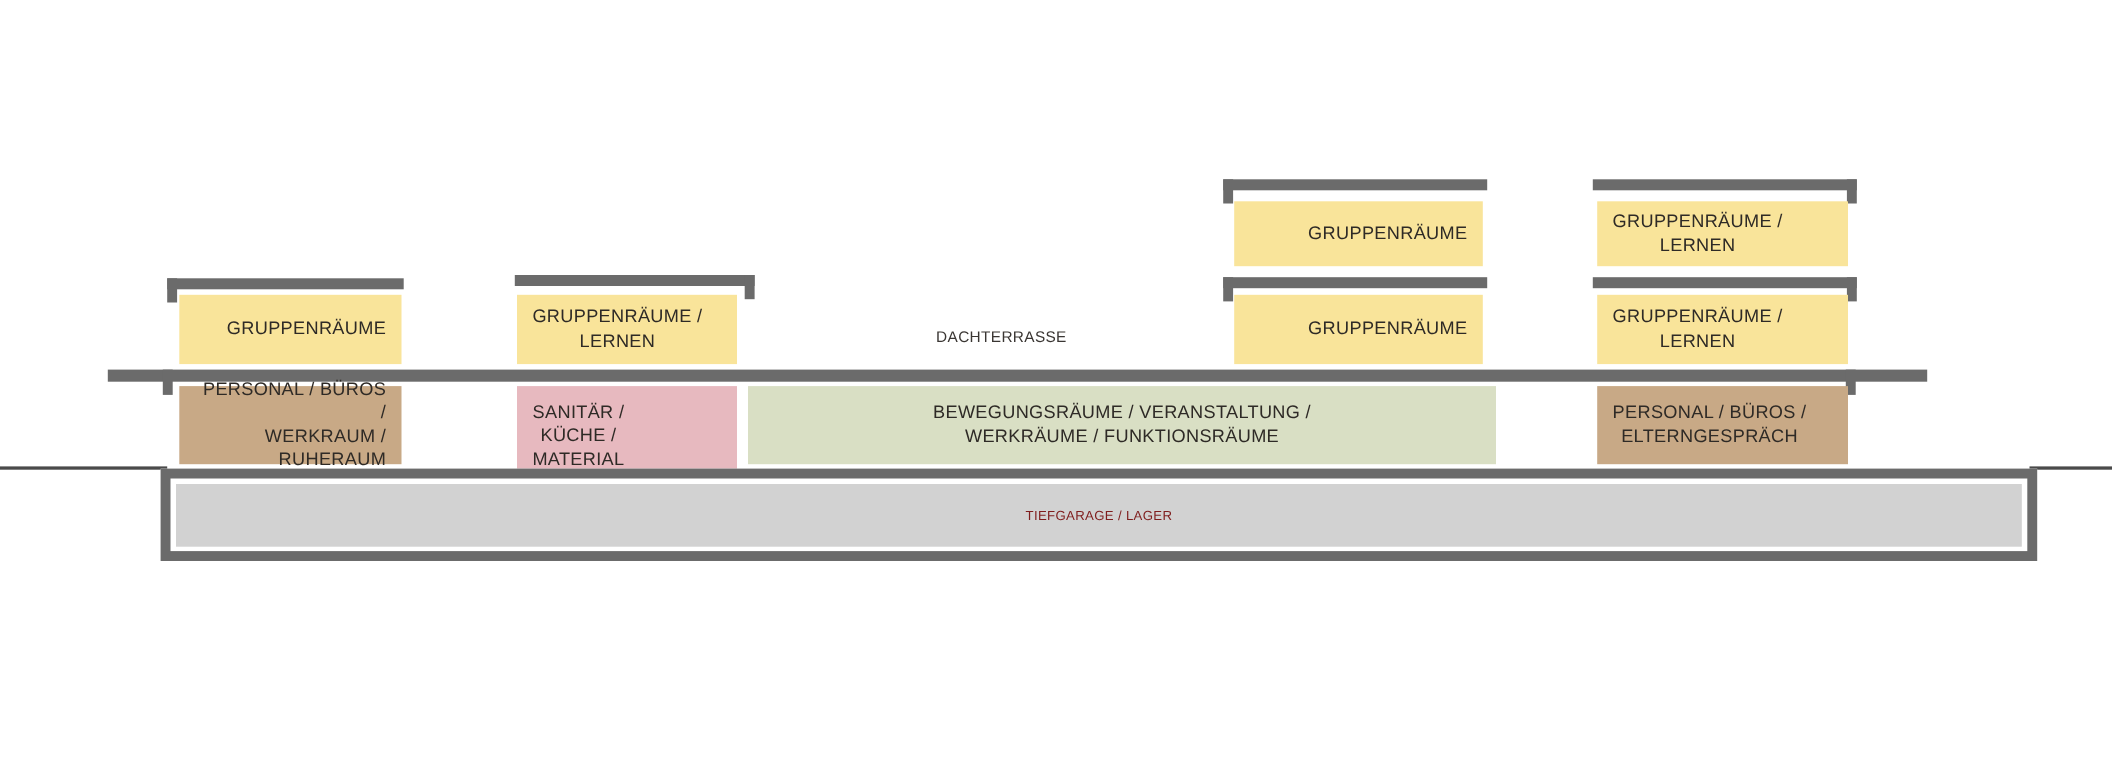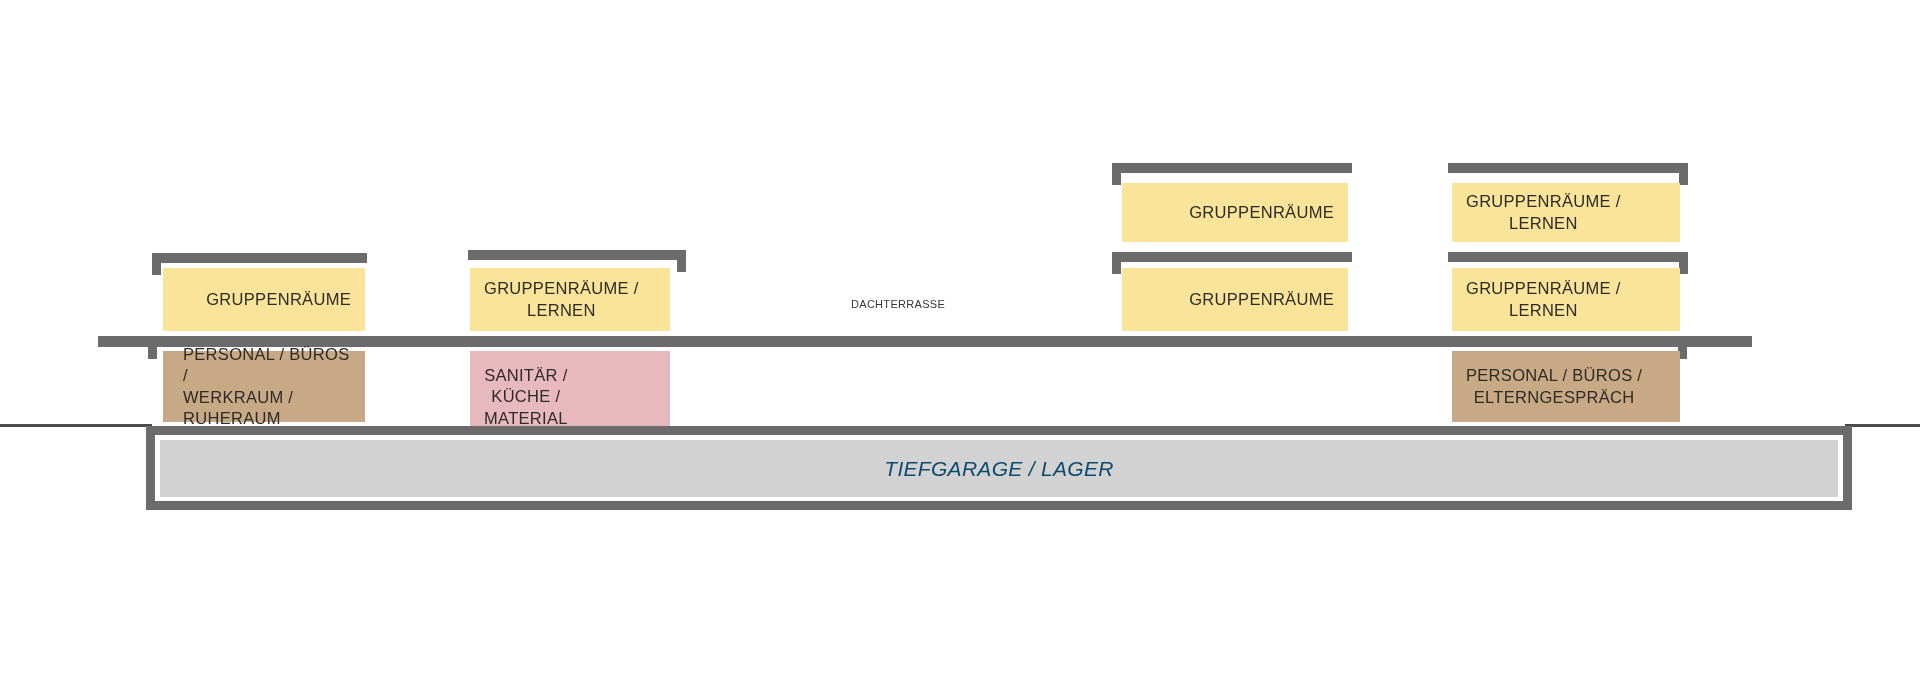--- a/index.html
+++ b/index.html
@@ -28,21 +28,21 @@
     flex-direction: column;
     justify-content: center;
     padding: 0 14px;
     font-size: 16.5px;
     line-height: 1.30;
     letter-spacing: 0.3px;
     color: #2e2a26;
     white-space: pre-line;
   }
   .room.align-left   { align-items: flex-start; text-align: center; }
-  .room.align-right  { align-items: flex-end;   text-align: left; padding-left: 20px; }
+  .room.align-right  { align-items: flex-end;   text-align: right; padding-left: 20px; }
   .room.align-center { align-items: center;     text-align: center; }
 
   
   .slab {
     position: absolute;
     background: #6b6b6b;
   }
   
   .nub {
     position: absolute;
@@ -52,43 +52,42 @@
   
   .groundline {
     position: absolute;
     background: #4a4a4a;
     height: 3px;
   }
 
   
   .freelabel {
     position: absolute;
-    font-size: 11px;
+    font-size: 14px;
     letter-spacing: 0.3px;
     color: #3a3633;
     white-space: nowrap;
   }
 
   
   .basement-frame {
     position: absolute;
     box-sizing: border-box;
     border: 9px solid #6b6b6b;
     background: #ffffff;
   }
   .basement-fill {
     position: absolute;
     box-sizing: border-box;
     display: flex;
     align-items: center;
     justify-content: center;
-    font-size: 21px;
+    font-size: 12px;
     letter-spacing: 0.3px;
-    color: #0c4a6e;
-    font-style: italic;
+    color: #7f1d1d;
   }
 </style>
 </head>
 <body>
 
 <div id="stage">
 
   <div class="groundline" style="left:0; top:424px; width:152px;"></div>
   <div class="groundline" style="left:1845px; top:424px; width:75px;"></div>
 
@@ -132,20 +131,22 @@
   <div class="nub" style="left:1678px; top:336px; width:9px; height:23px;"></div>
 
   <div class="room align-right" style="left:163px; top:351px; width:202px; height:71px; background:#c8a986;">PERSONAL / BÜROS /
 WERKRAUM /
 RUHERAUM</div>
 
   <div class="room align-left" style="left:470px; top:351px; width:200px; height:92px; background:#e7b9bf;">SANITÄR /
 KÜCHE /
 MATERIAL</div>
 
+  <div class="room align-center" style="left:680px; top:351px; width:680px; height:71px; background:#d9dfc4;">BEWEGUNGSRÄUME / VERANSTALTUNG /
+WERKRÄUME / FUNKTIONSRÄUME</div>
 
   <div class="room align-left" style="left:1452px; top:351px; width:228px; height:71px; background:#c8a986;">PERSONAL / BÜROS /
 ELTERNGESPRÄCH</div>
 
   <div class="basement-frame" style="left:146px; top:426px; width:1706px; height:84px;"></div>
 
   <div class="basement-fill" style="left:160px; top:440px; width:1678px; height:57px; background:#d2d2d2;">TIEFGARAGE / LAGER</div>
 
 </div>
 

